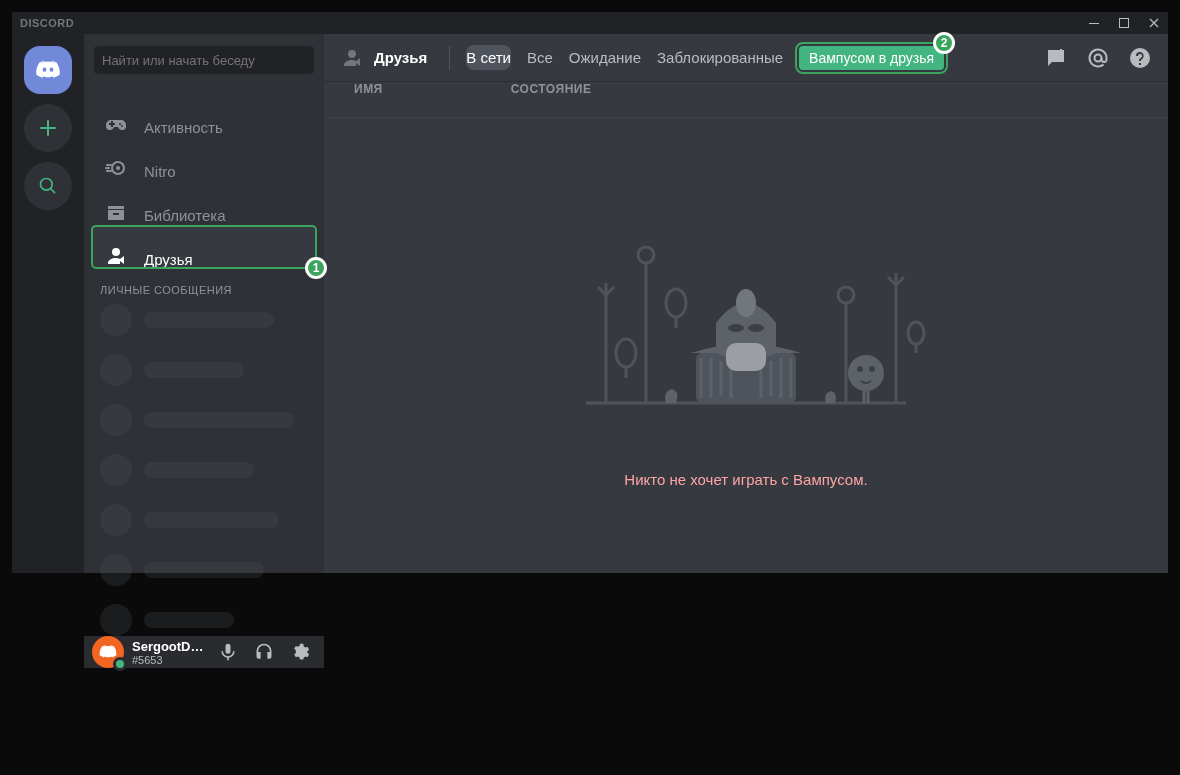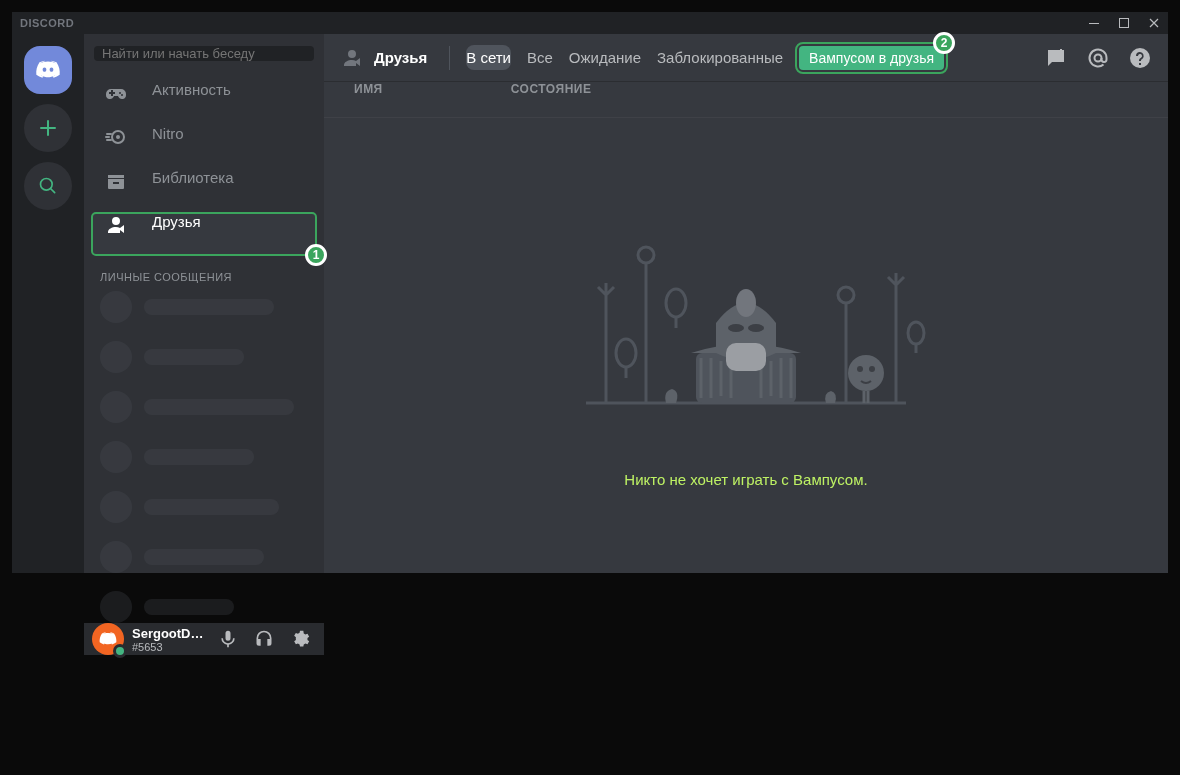--- a/index.html
+++ b/index.html
@@ -8,24 +8,24 @@
 .titlebar{height:22px;background:#202225;display:flex;align-items:center;justify-content:space-between;padding:0 8px}
 .titlebar-brand{color:#72767d;font-size:11px;font-weight:700;letter-spacing:0.5px}
 .titlebar-controls{display:flex;gap:18px;color:#b9bbbe}
 .titlebar-controls span{cursor:pointer;font-size:14px;line-height:1}
 .app{flex:1;display:flex;min-height:0}
 .servers{width:72px;background:#202225;display:flex;flex-direction:column;align-items:center;padding-top:12px;gap:10px}
 .server-pill{width:48px;height:48px;border-radius:16px;display:flex;align-items:center;justify-content:center;cursor:pointer}
 .server-home{background:#7289da}
 .server-action{background:#2f3136;color:#43b581;border-radius:50%}
 .channels{width:240px;background:#2f3136;display:flex;flex-direction:column}
-.search-box{margin:12px 10px;background:#202225;height:28px;border-radius:4px;padding:0 8px;display:flex;align-items:center}
+.search-box{margin:12px 10px;background:#202225;height:28px;border-radius:4px;padding:13px 8px;display:flex;align-items:center}
 .search-box input{background:transparent;border:none;outline:none;color:#72767d;font-size:13px;width:100%}
 .nav-list{padding:8px 8px 0 8px;display:flex;flex-direction:column;gap:2px}
-.nav-item{height:42px;display:flex;align-items:flex-start;gap:24px;padding:0 12px;border-radius:4px;color:#8e9297;cursor:pointer;font-size:15px}
+.nav-item{height:42px;display:flex;align-items:flex-end;gap:16px;padding:0 12px;border-radius:4px;color:#8e9297;cursor:pointer;font-size:15px}
 .nav-item.active{background:#36393f;color:#fff}
 .nav-item.highlighted{outline:2px solid #3ba55d;outline-offset:-1px;position:relative}
 .callout{position:absolute;width:22px;height:22px;border-radius:50%;background:#3ba55d;border:3px solid #fff;color:#fff;font-size:12px;font-weight:700;display:flex;align-items:center;justify-content:center}
 .nav-icon{width:24px;height:24px;display:flex;align-items:center;justify-content:center}
 .section-header{color:#8e9297;font-size:11px;font-weight:400;text-transform:uppercase;letter-spacing:0.5px;padding:16px 16px 8px}
 .dm-skeleton{padding:0 16px;display:flex;flex-direction:column;gap:18px}
 .sk-row{display:flex;align-items:center;gap:12px;opacity:0.25}
 .sk-avatar{width:32px;height:32px;border-radius:50%;background:#4f545c}
 .sk-line{height:16px;border-radius:8px;background:#4f545c}
 .user-panel{margin-top:auto;height:52px;background:#292b2f;display:flex;align-items:center;padding:0 8px;gap:8px}
@@ -41,21 +41,21 @@
 .topbar-title{display:flex;align-items:center;gap:10px;color:#fff;font-weight:700;font-size:15px}
 .topbar-title .sep{width:1px;height:24px;background:#4f545c;margin-left:12px}
 .tab{color:#b9bbbe;font-size:15px;padding:4px 0;border-radius:8px;cursor:pointer}
 .tab.active{background:#4f545c;color:#fff}
 .add-friend-btn{background:#43b581;color:#fff;font-size:14px;font-weight:500;padding:4px 10px;border-radius:4px;cursor:pointer;position:relative;outline:2px solid #3ba55d;outline-offset:2px}
 .topbar-right{margin-left:auto;display:flex;align-items:center;gap:18px;color:#b9bbbe}
 .icon-btn{cursor:pointer}
 .columns{height:36px;display:flex;align-items:flex-start;padding:0 30px;gap:128px;border-bottom:1px solid #3f4147}
 .columns span{color:#8e9297;font-size:12px;font-weight:600;letter-spacing:0.5px}
 .empty{flex:1;display:flex;flex-direction:column;align-items:center;justify-content:center;gap:28px}
-.empty-text{color:#bef264;font-size:15px}
+.empty-text{color:#fca5a5;font-size:15px}
 svg{display:block}
 </style>
 </head>
 <body>
 
 <div class="frame">
   <div class="titlebar">
     <div class="titlebar-brand">DISCORD</div>
     <div class="titlebar-controls">
       <span>

